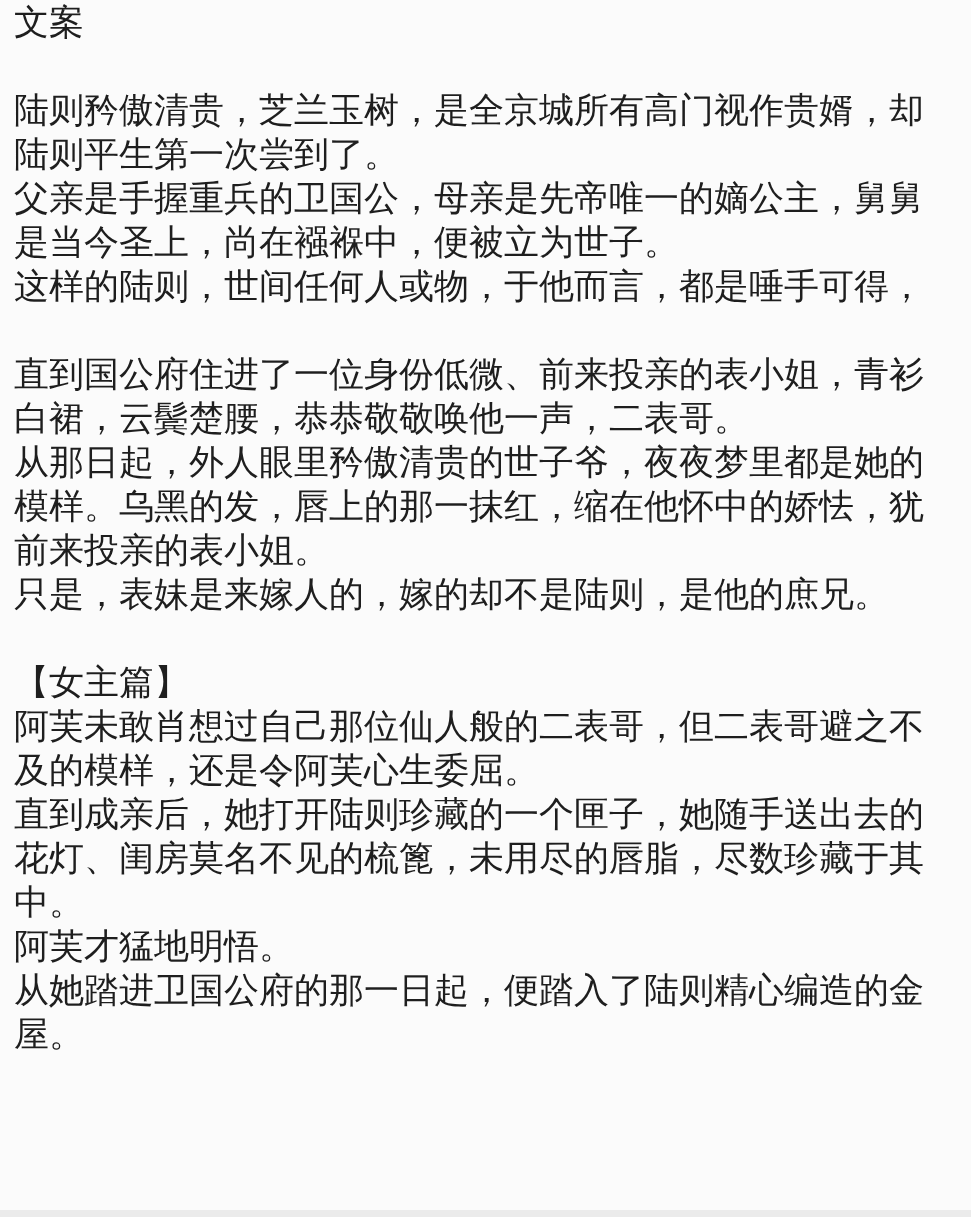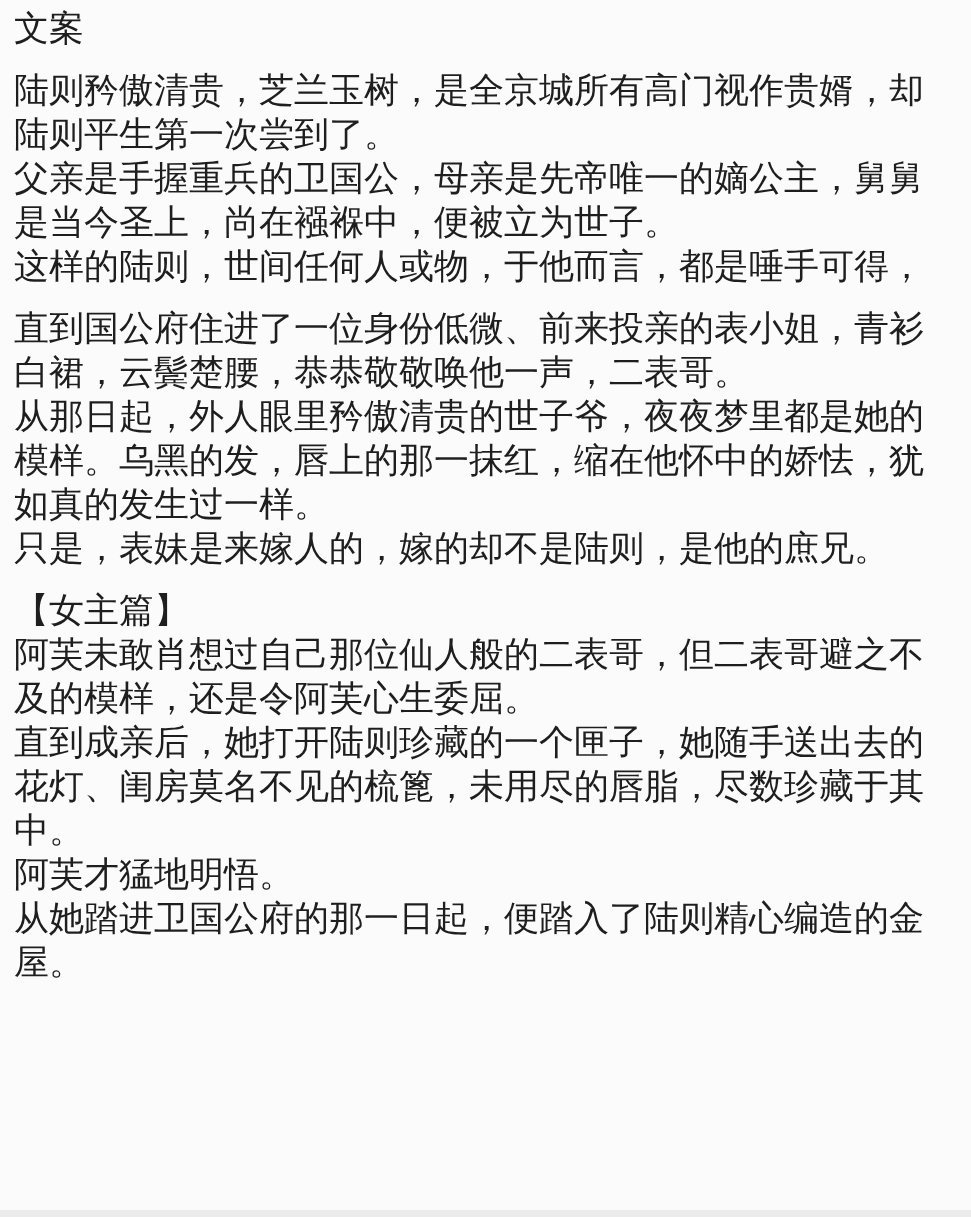--- a/index.html
+++ b/index.html
@@ -8,34 +8,34 @@
     background: #fbfbfb;
   }
   body {
     width: 971px;
     height: 1217px;
     overflow: hidden;
     position: relative;
     font-family: "Liberation Sans", "DejaVu Sans", sans-serif;
   }
   .doc {
-    padding: 6px 10px 0 14px;
+    padding: 0 10px 0 14px;
     color: #1e1e1e;
     font-size: 35px;
     line-height: 44px;
     letter-spacing: 0px;
     font-weight: 400;
     -webkit-font-smoothing: antialiased;
   }
   .doc-title {
     line-height: 44px;
     white-space: nowrap;
   }
   .para {
-    margin-top: 18px;
+    margin-top: 44px;
   }
   .line {
     white-space: nowrap;
     line-height: 44px;
   }
   .bottom-strip {
     position: absolute;
     left: 0;
     bottom: 0;
     width: 100%;
@@ -56,21 +56,21 @@
     <div class="line">父亲是手握重兵的卫国公，母亲是先帝唯一的嫡公主，舅舅</div>
     <div class="line">是当今圣上，尚在襁褓中，便被立为世子。</div>
     <div class="line">这样的陆则，世间任何人或物，于他而言，都是唾手可得，</div>
   </div>
 
   <div class="para">
     <div class="line">直到国公府住进了一位身份低微、前来投亲的表小姐，青衫</div>
     <div class="line">白裙，云鬓楚腰，恭恭敬敬唤他一声，二表哥。</div>
     <div class="line">从那日起，外人眼里矜傲清贵的世子爷，夜夜梦里都是她的</div>
     <div class="line">模样。乌黑的发，唇上的那一抹红，缩在他怀中的娇怯，犹</div>
-    <div class="line">如真的发生过一样。</div>
+    <div class="line">前来投亲的表小姐。</div>
     <div class="line">只是，表妹是来嫁人的，嫁的却不是陆则，是他的庶兄。</div>
   </div>
 
   <div class="para">
     <div class="line">【女主篇】</div>
     <div class="line">阿芙未敢肖想过自己那位仙人般的二表哥，但二表哥避之不</div>
     <div class="line">及的模样，还是令阿芙心生委屈。</div>
     <div class="line">直到成亲后，她打开陆则珍藏的一个匣子，她随手送出去的</div>
     <div class="line">花灯、闺房莫名不见的梳篦，未用尽的唇脂，尽数珍藏于其</div>
     <div class="line">中。</div>

